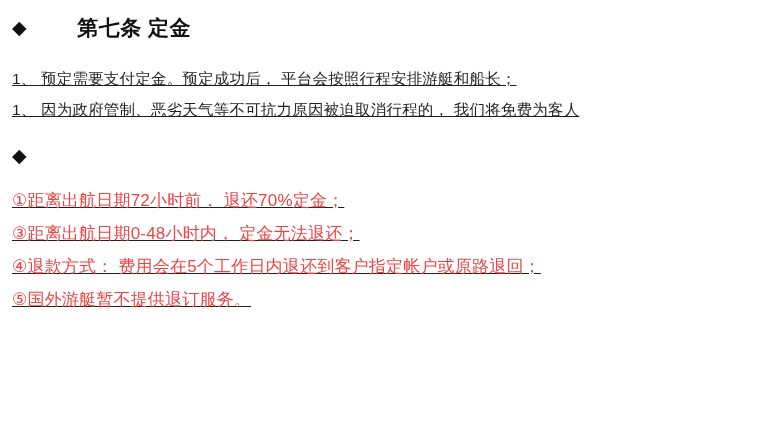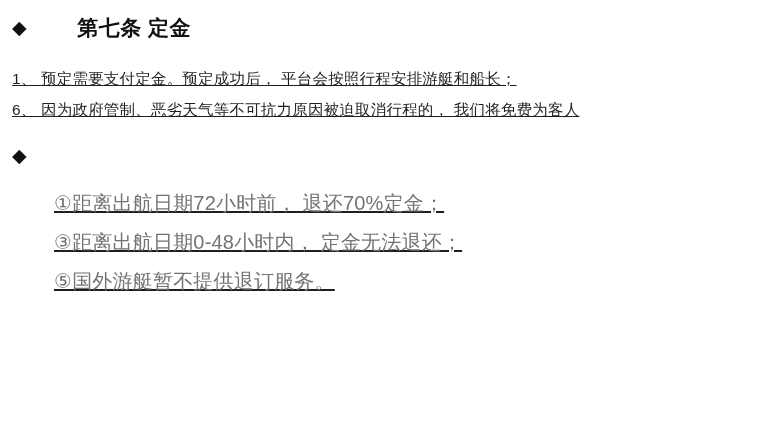--- a/index.html
+++ b/index.html
@@ -53,55 +53,55 @@
     letter-spacing: 0.2px;
     text-decoration: underline;
   }
   .body-line {
     white-space: pre-wrap;
   }
   .gap-after-heading-1 { height: 22px; }
   .gap-after-para-1 { height: 22px; }
   .gap-after-heading-2 { height: 18px; }
   .list-line {
-    font-size: 20px;
+    font-size: 17px;
     line-height: 1.95;
-    color: #737373;
+    color: #ef4444;
     letter-spacing: 0.2px;
-    margin-left: 42px;
   }
 </style>
 </head>
 <body>
 
 <div class="page">
 
   <div class="section">
     <div class="heading">
       <span class="diamond-icon">◆</span>
       <span class="heading-text">第七条 定金</span>
     </div>
 
     <div class="gap-after-heading-1"></div>
 
     <div class="body-block">
       <div class="body-line">1、 预定需要支付定金。预定成功后， 平台会按照行程安排游艇和船长；</div>
-      <div class="body-line">6、 因为政府管制、恶劣天气等不可抗力原因被迫取消行程的， 我们将免费为客人</div>
+      <div class="body-line">1、 因为政府管制、恶劣天气等不可抗力原因被迫取消行程的， 我们将免费为客人</div>
     </div>
   </div>
 
   <div class="gap-after-para-1"></div>
 
   <div class="section">
     <div class="heading">
       <span class="diamond-icon">◆</span>
     </div>
 
     <div class="gap-after-heading-2"></div>
 
     <div class="body-block">
       <div class="list-line">①距离出航日期72小时前， 退还70%定金；</div>
       <div class="list-line">③距离出航日期0-48小时内， 定金无法退还；</div>
+      <div class="list-line">④退款方式： 费用会在5个工作日内退还到客户指定帐户或原路退回；</div>
       <div class="list-line">⑤国外游艇暂不提供退订服务。</div>
     </div>
   </div>
 
 </div>
 
 </body></html>

